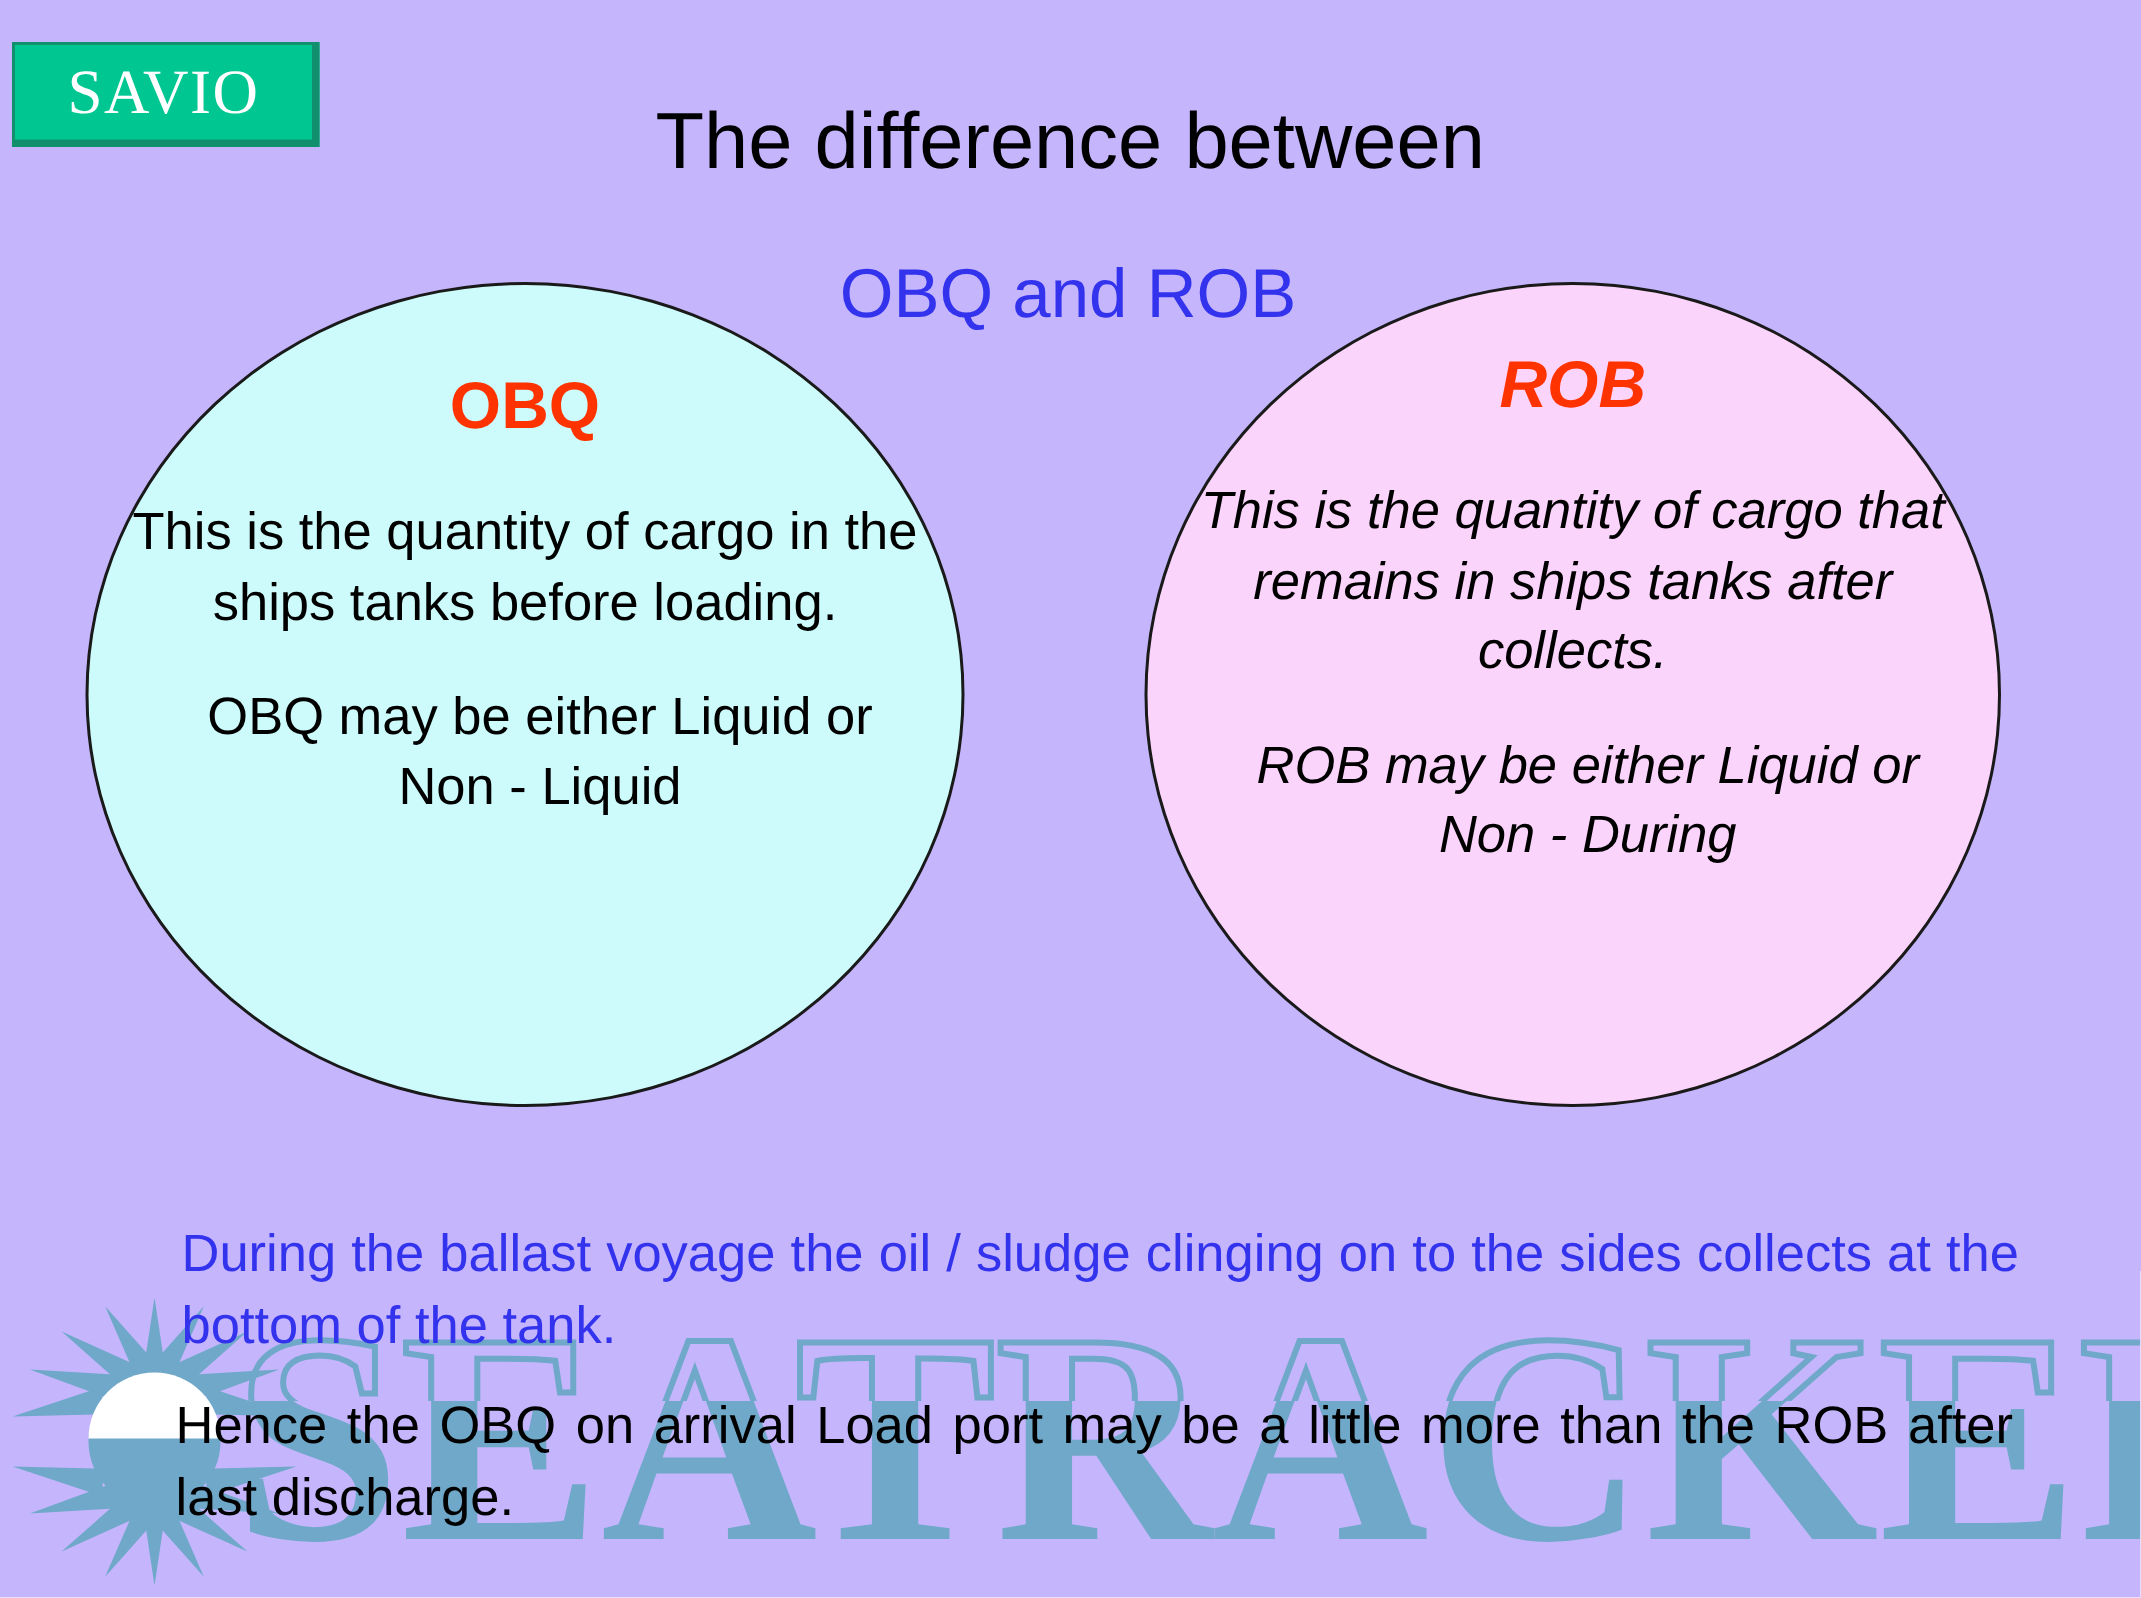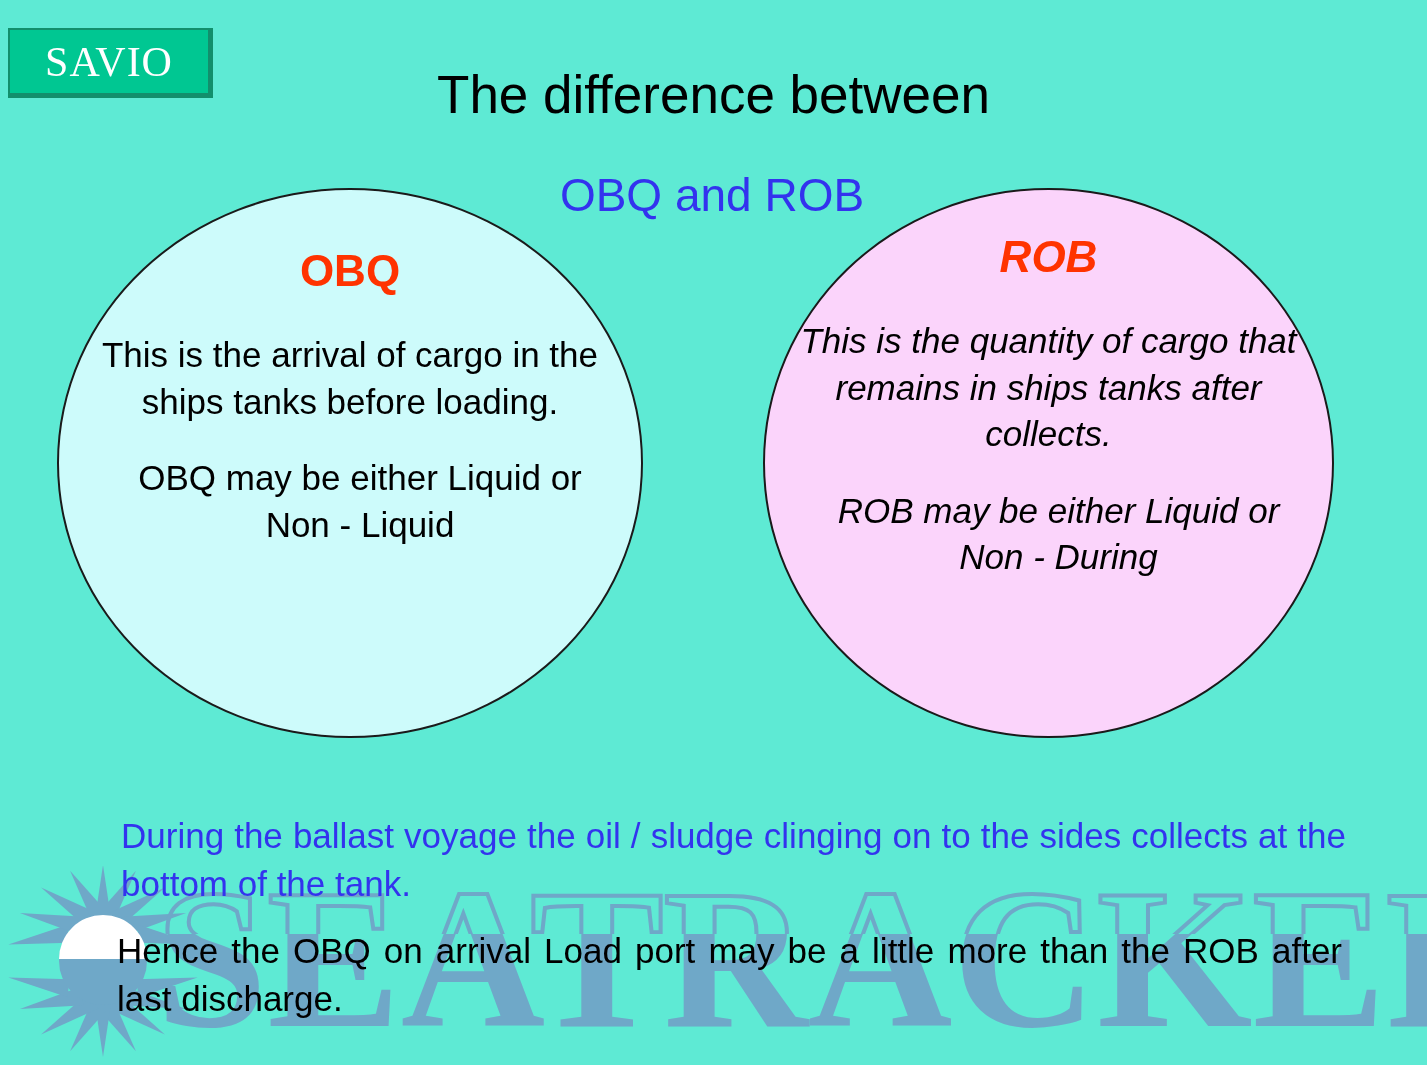--- a/index.html
+++ b/index.html
@@ -9,21 +9,21 @@
     background: #ffffff;
   }
   body {
     font-family: "Liberation Sans", sans-serif;
   }
 
   #slide {
     position: relative;
     width: 1427px;
     height: 1065px;
-    background: #5eead4;
+    background: #c4b5fd;
     overflow: hidden;
   }
 
   
   .logo-box {
     position: absolute;
     left: 8px;
     top: 28px;
     width: 205px;
     height: 70px;
@@ -161,21 +161,21 @@
   <div class="logo-box">
     <span class="logo-text">SAVIO</span>
   </div>
 
   <div class="title-main">The difference between</div>
   <div class="title-sub">OBQ and ROB</div>
 
   <div class="circle circle-left">
     <div class="circle-inner">
       <div class="circle-heading">OBQ</div>
-      <p class="circle-para">This is the arrival of cargo in the ships tanks before loading.</p>
+      <p class="circle-para">This is the quantity of cargo in the ships tanks before loading.</p>
       <p class="circle-para">OBQ may be either Liquid or Non - Liquid</p>
     </div>
   </div>
 
   <div class="circle circle-right">
     <div class="circle-inner">
       <div class="circle-heading">ROB</div>
       <p class="circle-para">This is the quantity of cargo that remains in ships tanks after collects.</p>
       <p class="circle-para">ROB may be either Liquid or Non - During</p>
     </div>

